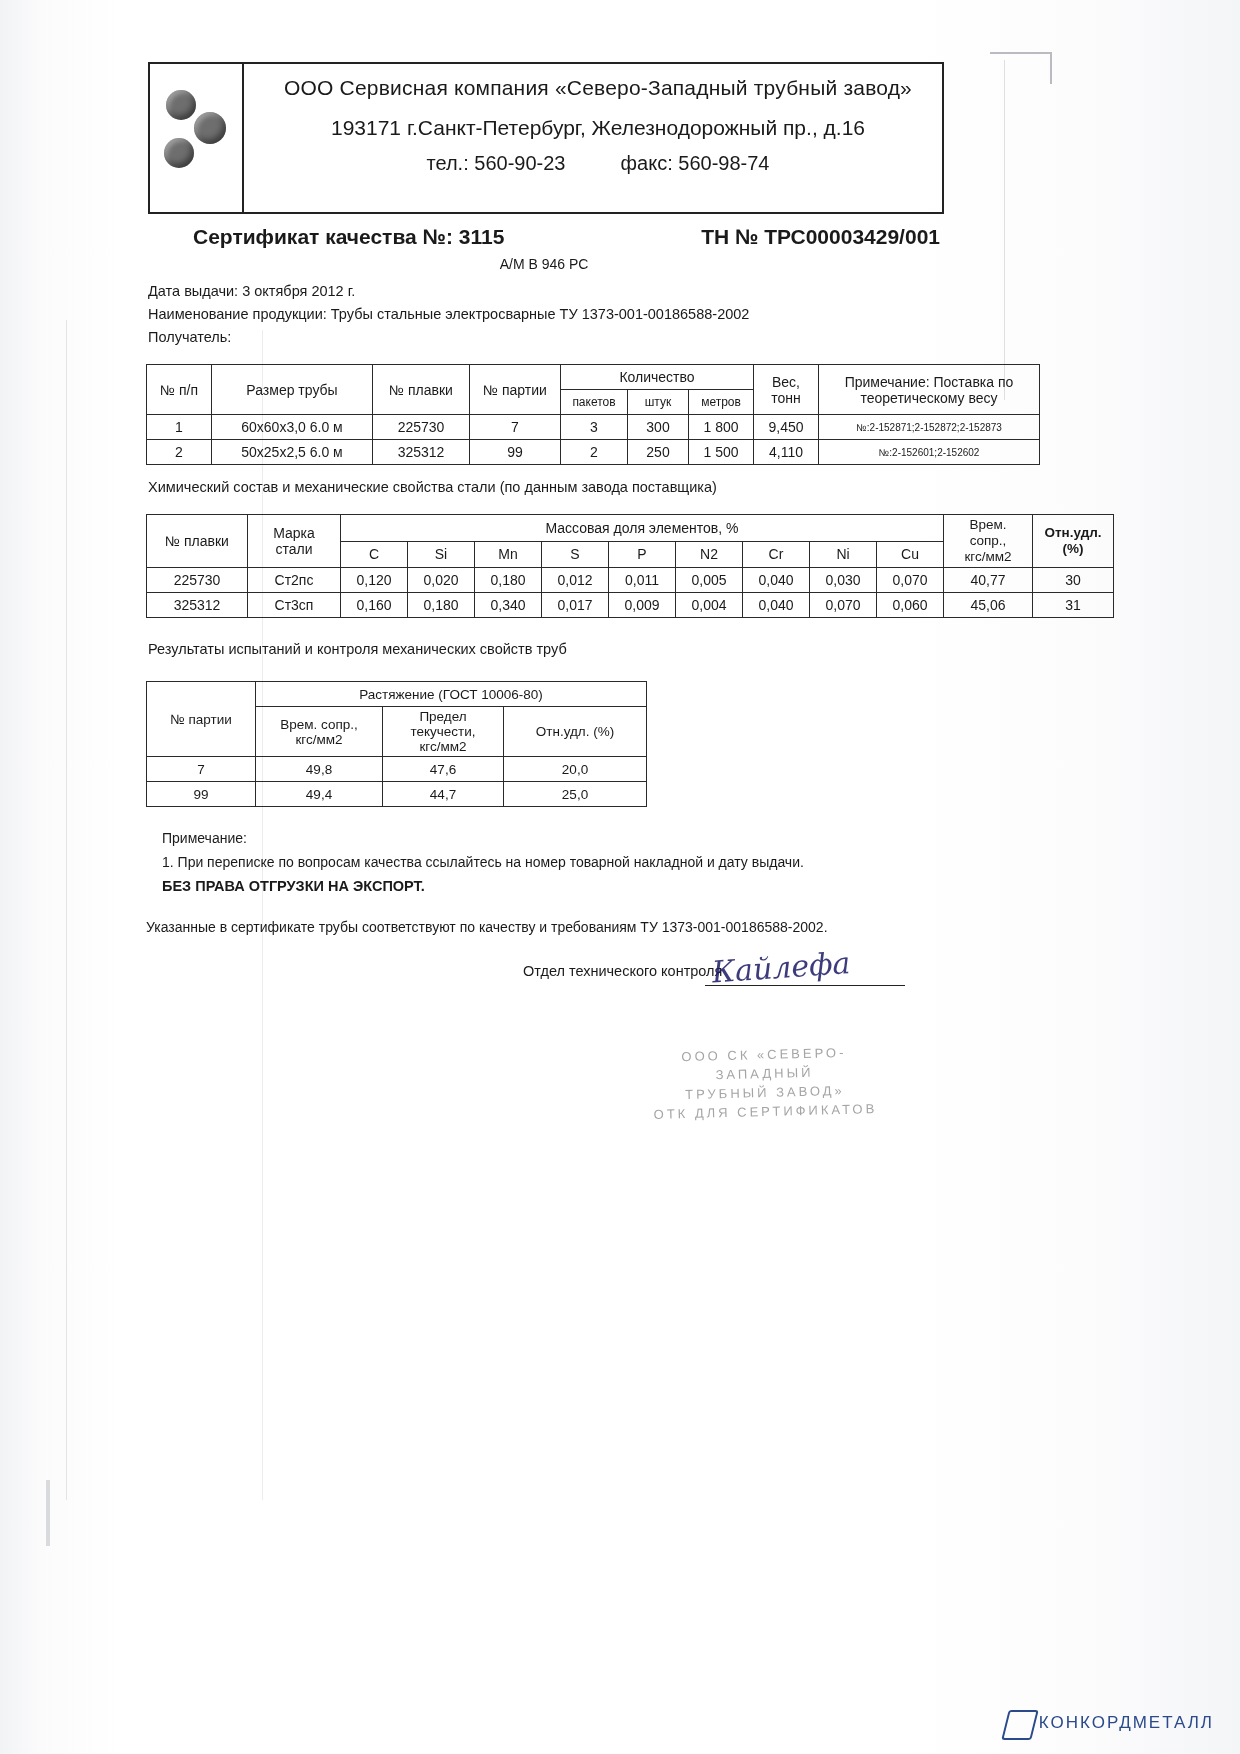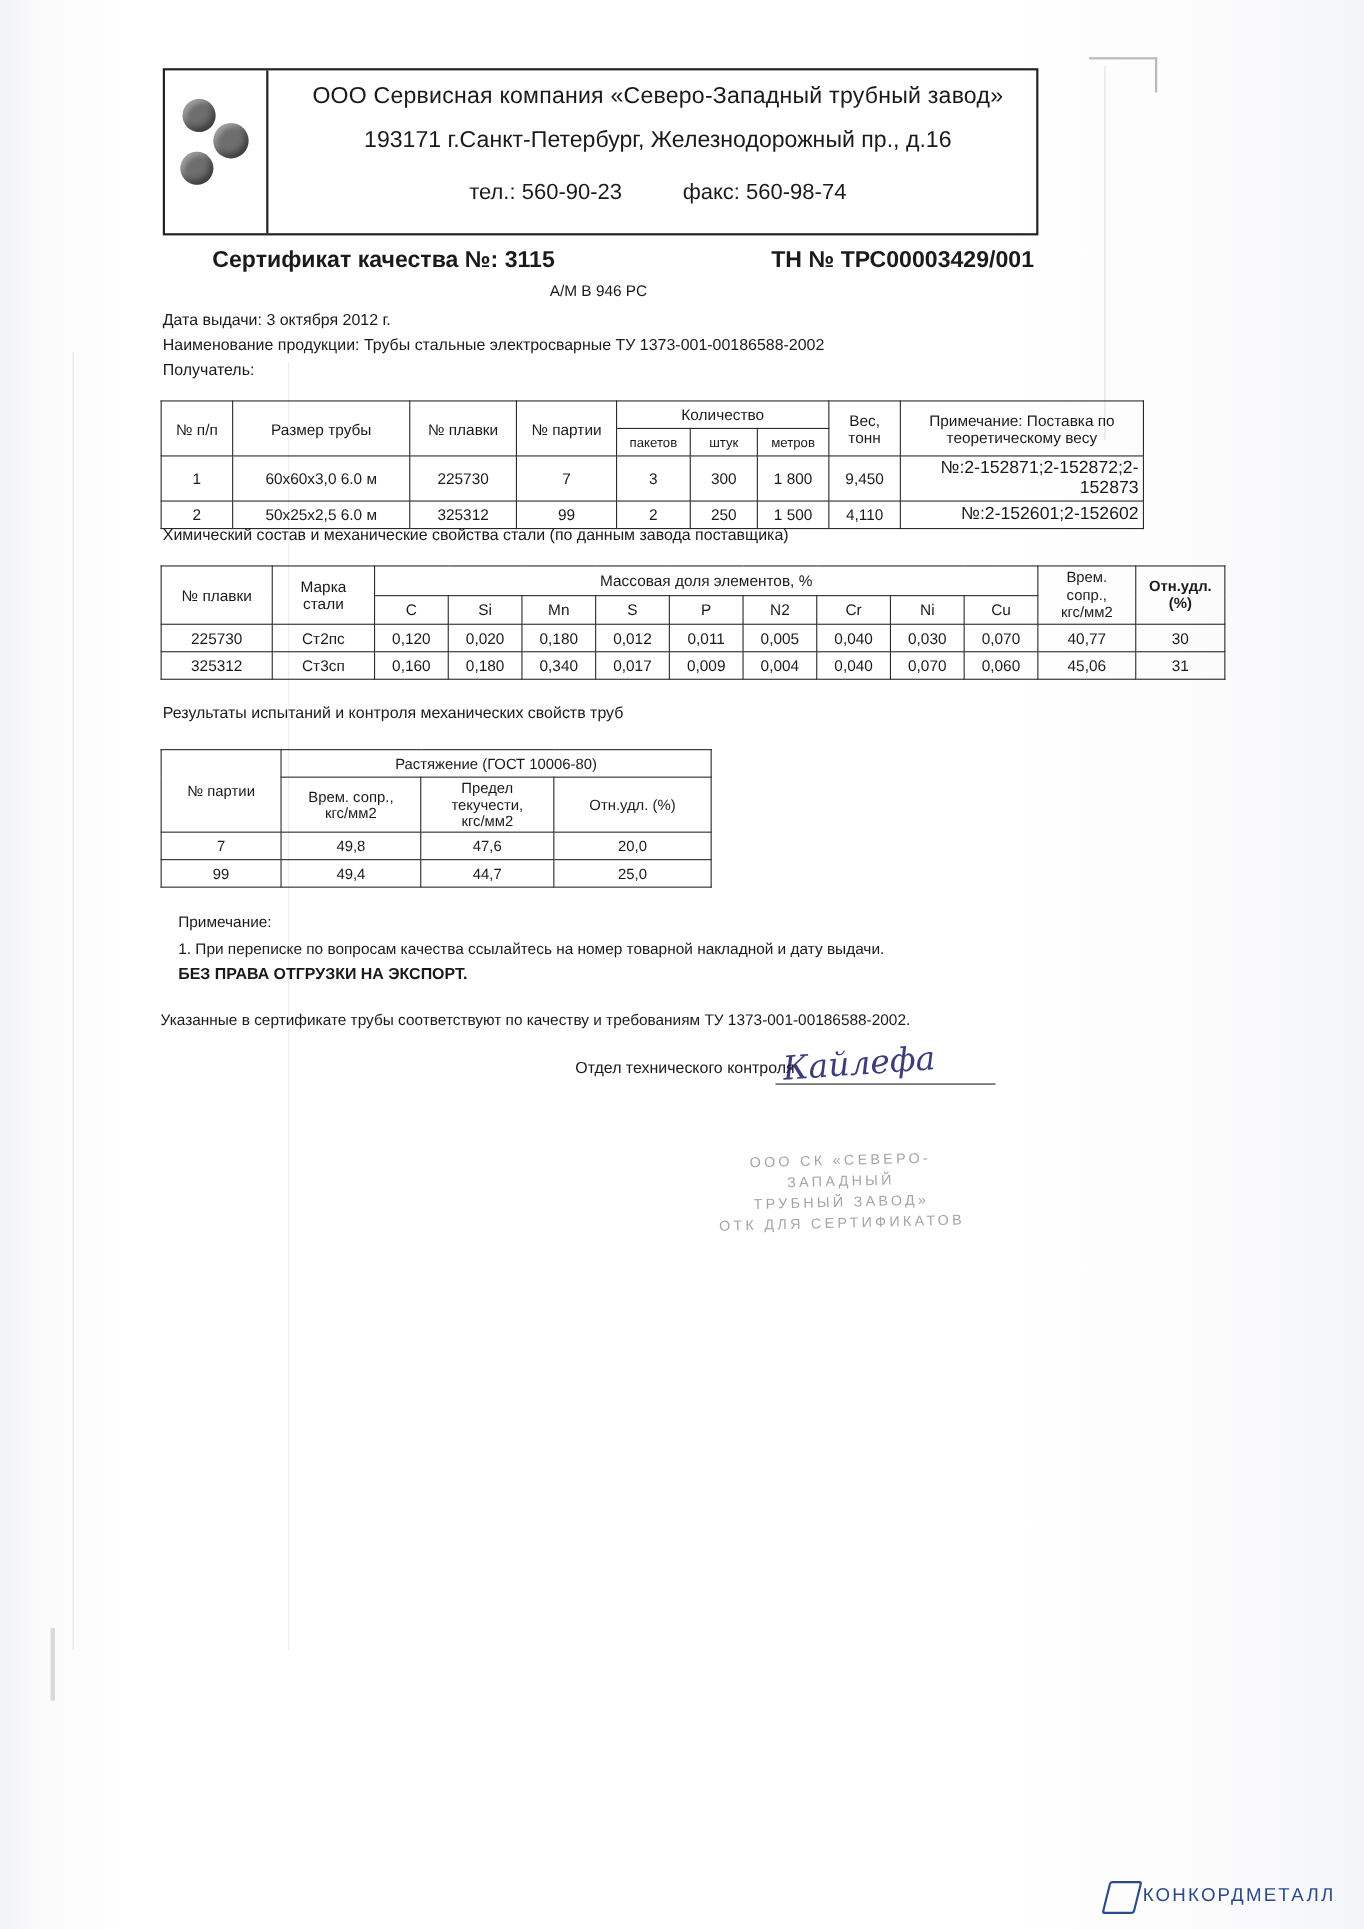--- a/index.html
+++ b/index.html
@@ -35,42 +35,42 @@
     width:92px;border-right:2px solid #222;position:relative;
   }
   .logo-circle{position:absolute;border-radius:50%;background:#6e6e6e;
     box-shadow:inset -3px -4px 6px rgba(0,0,0,.45), inset 3px 3px 5px rgba(255,255,255,.35);}
   .lc1{width:30px;height:30px;left:16px;top:26px;}
   .lc2{width:32px;height:32px;left:44px;top:48px;}
   .lc3{width:30px;height:30px;left:14px;top:74px;}
   .head-text{flex:1;padding:12px 10px 0 20px;text-align:center;}
   .head-line1{font-size:21px;letter-spacing:.2px;}
   .head-line2{font-size:21px;margin-top:16px;}
-  .head-line3{font-size:20px;margin-top:24px;}
+  .head-line3{font-size:20px;margin-top:12px;}
   .head-line3 .gap{display:inline-block;width:44px;}
 
   
   .title-row{
     position:absolute;left:148px;top:225px;width:792px;
     display:flex;justify-content:space-between;align-items:flex-end;
   }
   .cert-title{font-size:21px;font-weight:bold;padding-left:45px;}
   .tn-title{font-size:21px;font-weight:bold;}
   .am-line{position:absolute;left:148px;top:256px;width:792px;text-align:center;font-size:14px;}
 
   .meta{position:absolute;left:148px;top:281px;font-size:14.5px;line-height:21px;}
   .meta div{margin-bottom:2px;}
 
   
   table{border-collapse:collapse;font-size:14px;}
   table td,table th{border:1px solid #2a2a2a;padding:2px 4px;text-align:center;font-weight:normal;}
   .t1{position:absolute;left:146px;top:364px;}
   .t1 td,.t1 th{height:20px;}
   .t1 .small{font-size:12px;}
-  .t1 .note{font-size:16px;text-align:right;padding-left:4px;margin-top:48px;}
+  .t1 .note{font-size:10px;text-align:center;padding-left:4px;margin-top:48px;}
 
   .sec-label{position:absolute;font-size:14.5px;}
   .sec1{left:148px;top:479px;}
   .sec2{left:148px;top:641px;}
 
   .t2{position:absolute;left:146px;top:514px;}
   .t2 td,.t2 th{height:20px;}
   .t2 .vh{font-size:13.5px;line-height:16px;}
   .t3{position:absolute;left:146px;top:681px;}
   .t3 td,.t3 th{height:20px;font-size:13.5px;}

